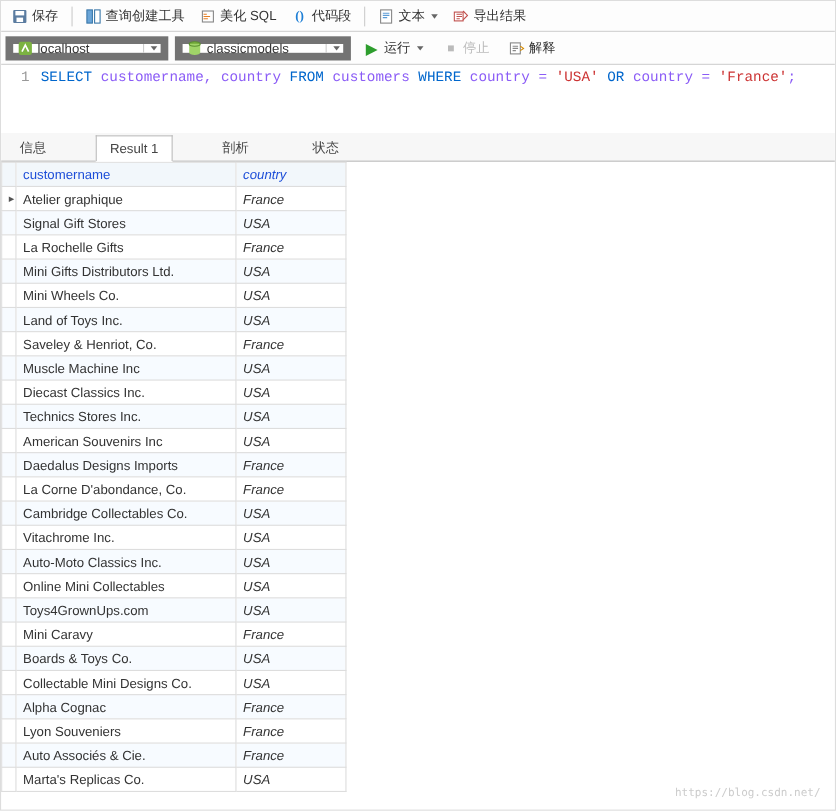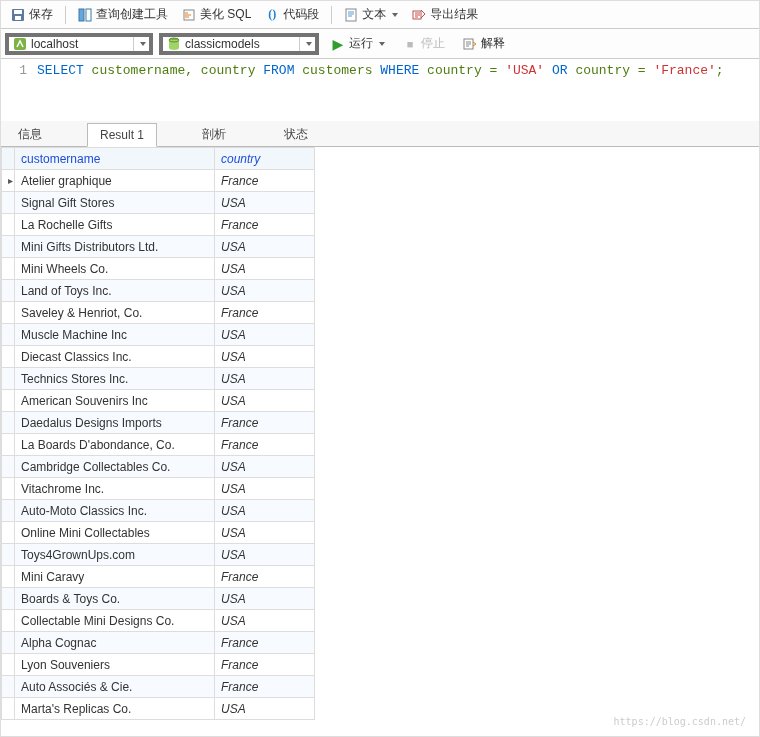--- a/index.html
+++ b/index.html
@@ -56,21 +56,21 @@
     align-items: center;
     height: 30px;
     border-bottom: 1px solid #ccc;
     padding: 0 4px;
     gap: 6px;
     background: #fdfdfd;
   }
   .combo {
     display: flex;
     align-items: center;
-    border: 4px solid #737373;
+    border: 7px solid #737373;
     height: 22px;
     background: #fff;
     padding: 0 0 0 4px;
     gap: 4px;
   }
   .combo-host { width: 148px; }
   .combo-db { width: 160px; }
   .combo .combo-text { flex: 1; }
   .combo .combo-btn {
     width: 16px;
@@ -93,21 +93,21 @@
   .gutter {
     width: 36px;
     text-align: right;
     color: #999;
     padding-right: 10px;
     user-select: none;
   }
   .code { flex: 1; white-space: pre; }
   .kw { color: #0066cc; }
   .str { color: #cc3333; margin-top: 28px; }
-  .ident { color: #4d7c0f; }
+  .ident { color: #8b5cf6; }
 
   .tabs {
     display: flex;
     align-items: flex-end;
     height: 26px;
     border-bottom: 1px solid #bbb;
     padding-left: 4px;
     background: #f7f7f7;
     gap: 32px;
   }
@@ -356,21 +356,21 @@
           <td class="col-name">American Souvenirs Inc</td>
           <td class="col-country">USA</td>
         </tr>
         <tr>
           <td class="row-ind"></td>
           <td class="col-name">Daedalus Designs Imports</td>
           <td class="col-country">France</td>
         </tr>
         <tr>
           <td class="row-ind"></td>
-          <td class="col-name">La Boards D'abondance, Co.</td>
+          <td class="col-name">La Corne D'abondance, Co.</td>
           <td class="col-country">France</td>
         </tr>
         <tr>
           <td class="row-ind"></td>
           <td class="col-name">Cambridge Collectables Co.</td>
           <td class="col-country">USA</td>
         </tr>
         <tr>
           <td class="row-ind"></td>
           <td class="col-name">Vitachrome Inc.</td>

